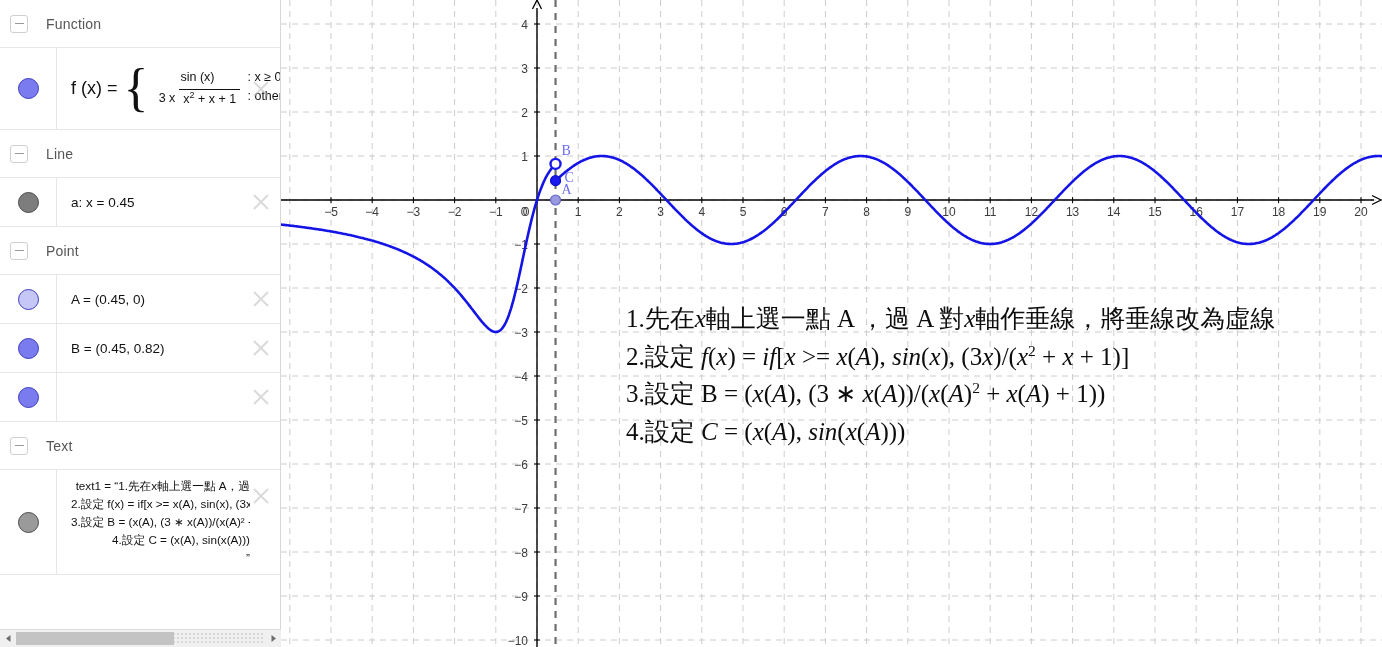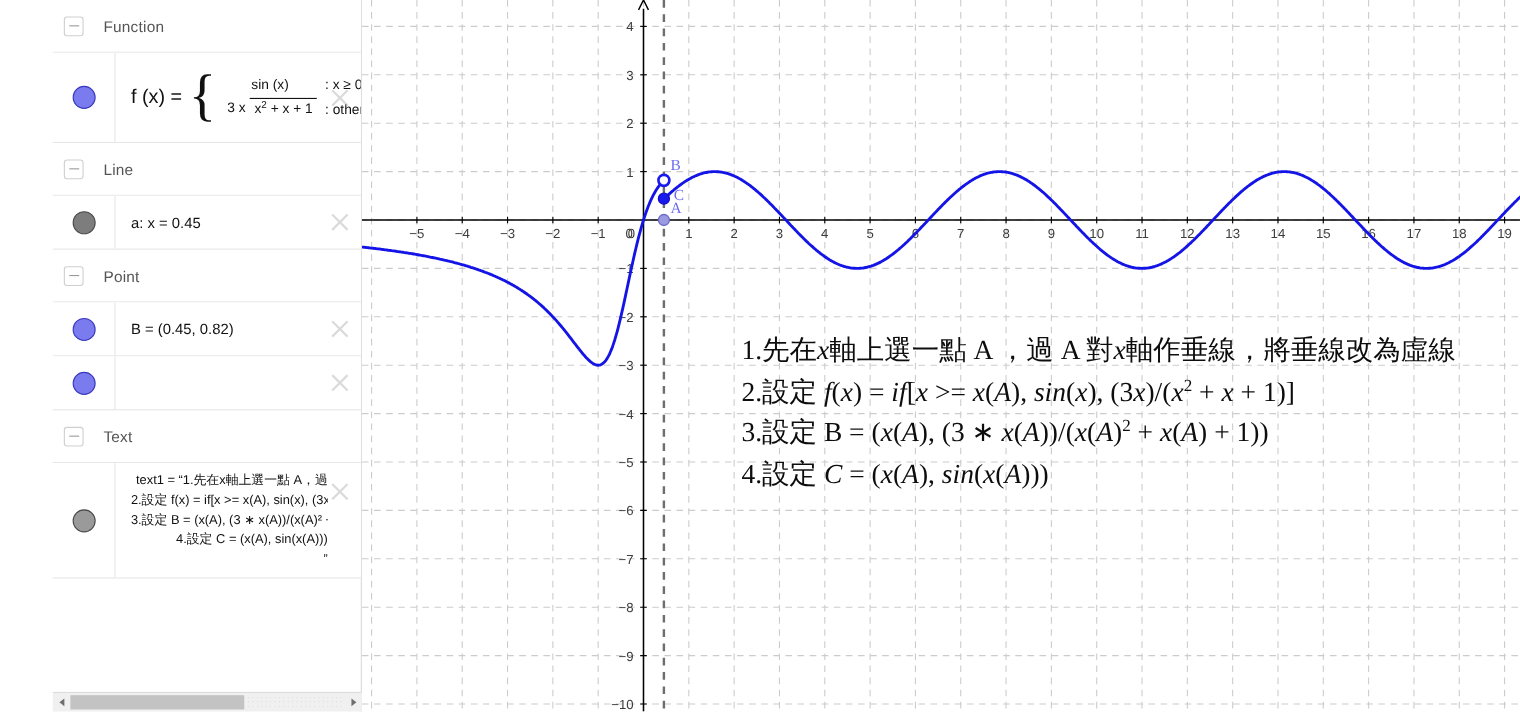--- a/index.html
+++ b/index.html
@@ -3,21 +3,21 @@
 <meta charset="utf-8">
 <style>
   * { box-sizing: border-box; }
   html, body {
     margin: 0; padding: 0;
     width: 1382px; height: 647px;
     overflow: hidden;
     background: #ffffff;
     font-family: "Liberation Sans", sans-serif;
   }
-  #app { position: relative; width: 1382px; height: 647px; display: flex; padding-left: 48px; }
+  #app { position: relative; width: 1382px; height: 647px; display: flex; }
 
   
   #sidebar {
     position: relative;
     width: 281px; height: 647px;
     background: #ffffff;
     border-right: 1px solid #d7d7d7;
     flex: 0 0 281px;
   }
   .section-header {
@@ -68,21 +68,21 @@
 
   
   .fn-wrap { display: flex; align-items: center; font-size: 13px; color:#111; }
   .fn-lhs { margin-right: 6px; white-space: nowrap; font-size: 18px; }
   .brace {
     font-size: 52px; line-height: 0.62; font-weight: 300;
     margin: 0 5px 0 0; color: #111;
     font-family: "Liberation Serif", serif;
   }
   .cases { display: flex; flex-direction: column; gap: 5px; }
-  .case-line { display: flex; align-items: flex-end; white-space: nowrap; }
+  .case-line { display: flex; align-items: flex-start; white-space: nowrap; }
   .case-expr { min-width: 88px; text-align: center; font-size: 12.5px; }
   .case-cond { font-size: 12.5px; margin-left: 6px; }
   .frac { display: inline-flex; flex-direction: row; align-items: center; line-height: 1.18; }
   .frac .num { font-size: 12.5px; padding: 0 4px; }
   .frac .den { font-size: 12.5px; border-top: 1px solid #111; padding: 0 4px; }
   sup { font-size: .72em; }
 
   
   .text-row .content-cell { white-space: normal; line-height: 1.55; font-size: 11.7px; }
   .text-row .tline { white-space: nowrap; overflow: hidden; }
@@ -203,20 +203,31 @@
             <path d="M4 4 L18 18 M18 4 L4 18" stroke="#bdbdbd" stroke-width="2" fill="none"></path>
           </svg>
       </span>
     </div>
 
     <div class="section-header">
       <span class="collapse-box">
           <span class="bar"></span>
         </span>
       <span class="section-title">Point</span>
+    </div>
+    <div class="row" style="height:49px;">
+      <div class="swatch-cell">
+        <span class="swatch" style="background:#c6c6f7;"></span>
+      </div>
+      <div class="content-cell">A = (0.45, 0)</div>
+      <span class="close-x">
+        <svg width="22" height="22" viewBox="0 0 22 22">
+            <path d="M4 4 L18 18 M18 4 L4 18" stroke="#bdbdbd" stroke-width="2" fill="none"></path>
+          </svg>
+      </span>
     </div>
     <div class="row" style="height:49px;">
       <div class="swatch-cell">
         <span class="swatch" style="background:#7b7bf0;"></span>
       </div>
       <div class="content-cell">B = (0.45, 0.82)</div>
       <span class="close-x">
         <svg width="22" height="22" viewBox="0 0 22 22">
             <path d="M4 4 L18 18 M18 4 L4 18" stroke="#bdbdbd" stroke-width="2" fill="none"></path>
           </svg>

